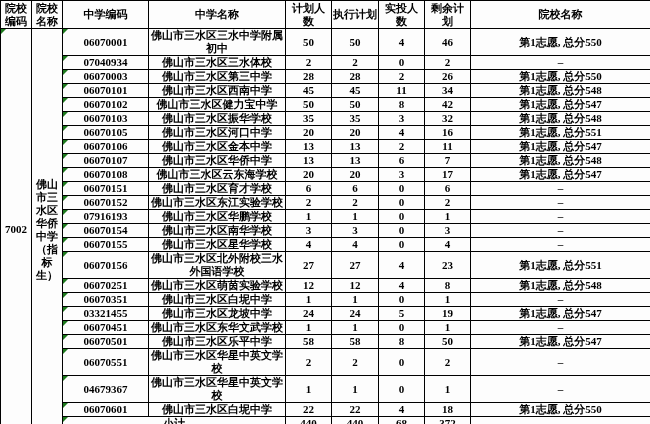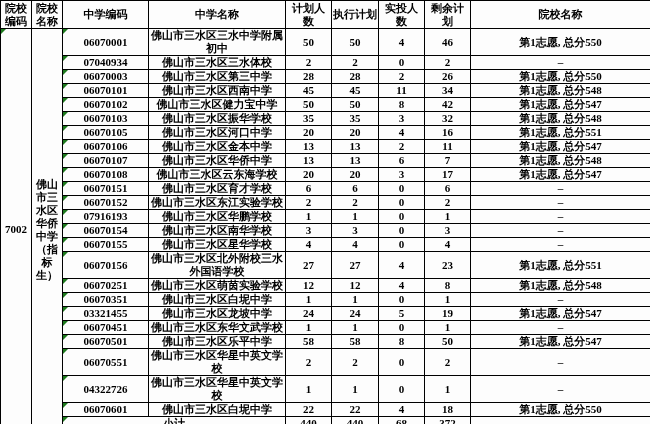--- a/index.html
+++ b/index.html
@@ -257,21 +257,21 @@
         <tr>
           <td class="codecell"><span class="tri"></span><span>06070551</span></td>
           <td><span>佛山市三水区华星中英文学校</span></td>
           <td><span>2</span></td>
           <td><span>2</span></td>
           <td><span>0</span></td>
           <td><span>2</span></td>
           <td><span>–</span></td>
         </tr>
         <tr>
-          <td class="codecell"><span class="tri"></span><span>04322726</span></td>
+          <td class="codecell"><span class="tri"></span><span>04679367</span></td>
           <td><span>佛山市三水区华星中英文学校</span></td>
           <td><span>1</span></td>
           <td><span>1</span></td>
           <td><span>0</span></td>
           <td><span>1</span></td>
           <td><span>–</span></td>
         </tr>
         <tr>
           <td class="codecell"><span class="tri"></span><span>06070601</span></td>
           <td><span>佛山市三水区白坭中学</span></td>

